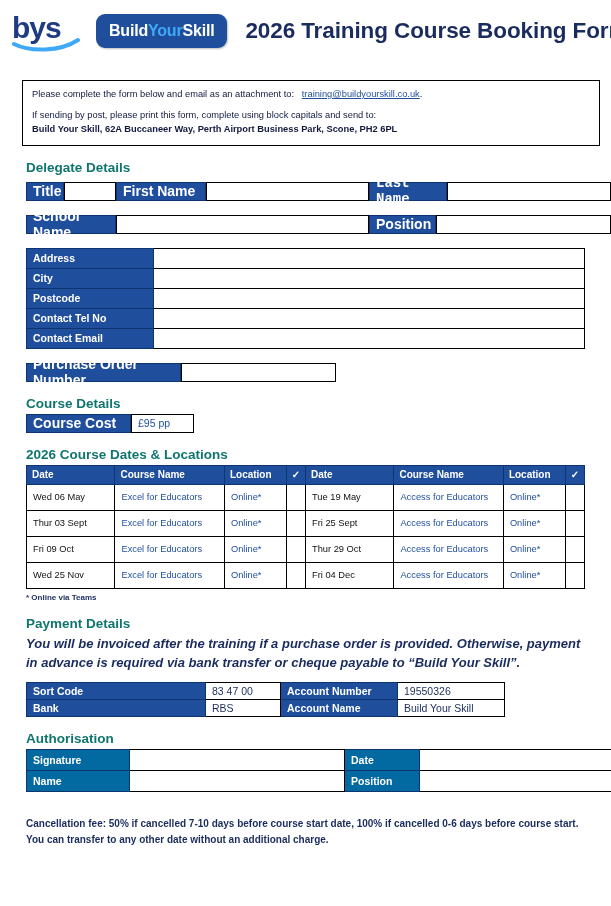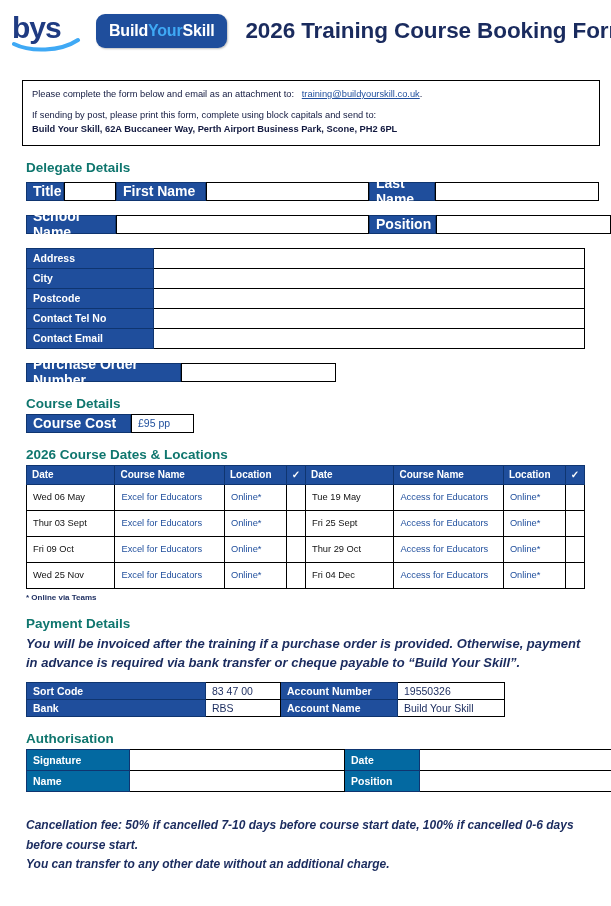--- a/index.html
+++ b/index.html
@@ -119,21 +119,21 @@
     font-size: 10.5px;
     color: #1f4e9c;
   }
   .gap-14 { height: 14px; }
 
   
   .w-title-l { width: 38px; }
   .w-title-f { width: 52px; }
   .w-first-l { width: 90px; }
   .w-first-f { width: 163px; }
-  .w-last-l  { width: 66px; }
+  .w-last-l  { width: 78px; font-family: Liberation Mono, monospace; }
   .w-last-f  { width: 164px; }
 
   .w-school-l { width: 90px; }
   .w-school-f { width: 253px; }
   .w-pos-l    { width: 67px; }
   .w-pos-f    { width: 175px; }
 
   
   .addr-tbl {
     margin-left: 26px;
@@ -254,22 +254,21 @@
     background: #fff;
     border: 1px solid #000;
   }
   .ac1 { width: 96px; }
   .ac2 { width: 208px; }
   .ac3 { width: 68px; }
   .ac4 { width: 187px; }
 
   .cancel-note {
     margin: 24px 26px 0 26px;
-    font-size: 12px;
-    font-style: italic;
+    font-size: 10px;
     font-weight: bold;
     line-height: 1.65;
     color: #1a2b5e;
   }
 </style>
 </head>
 <body>
 
 <div class="page">
 

